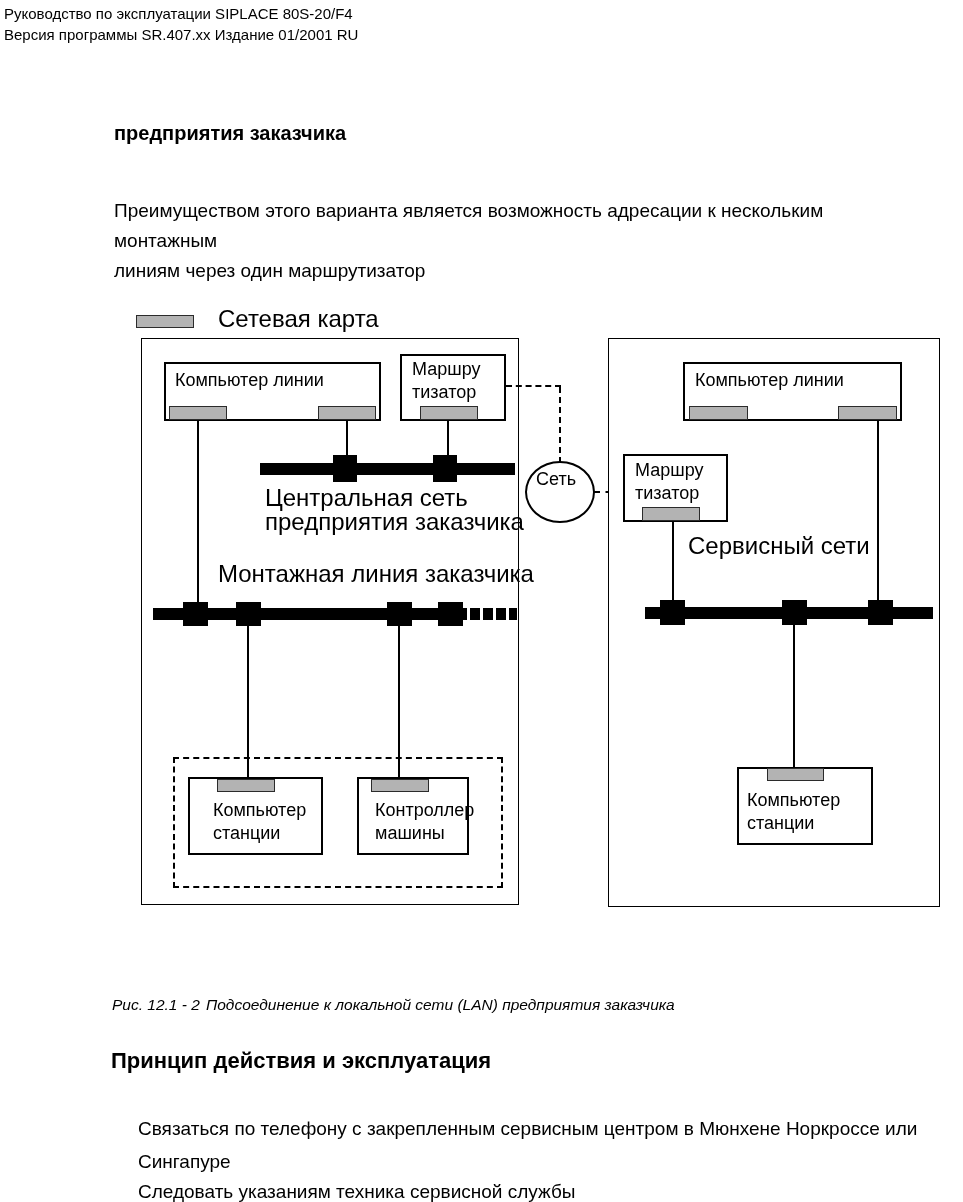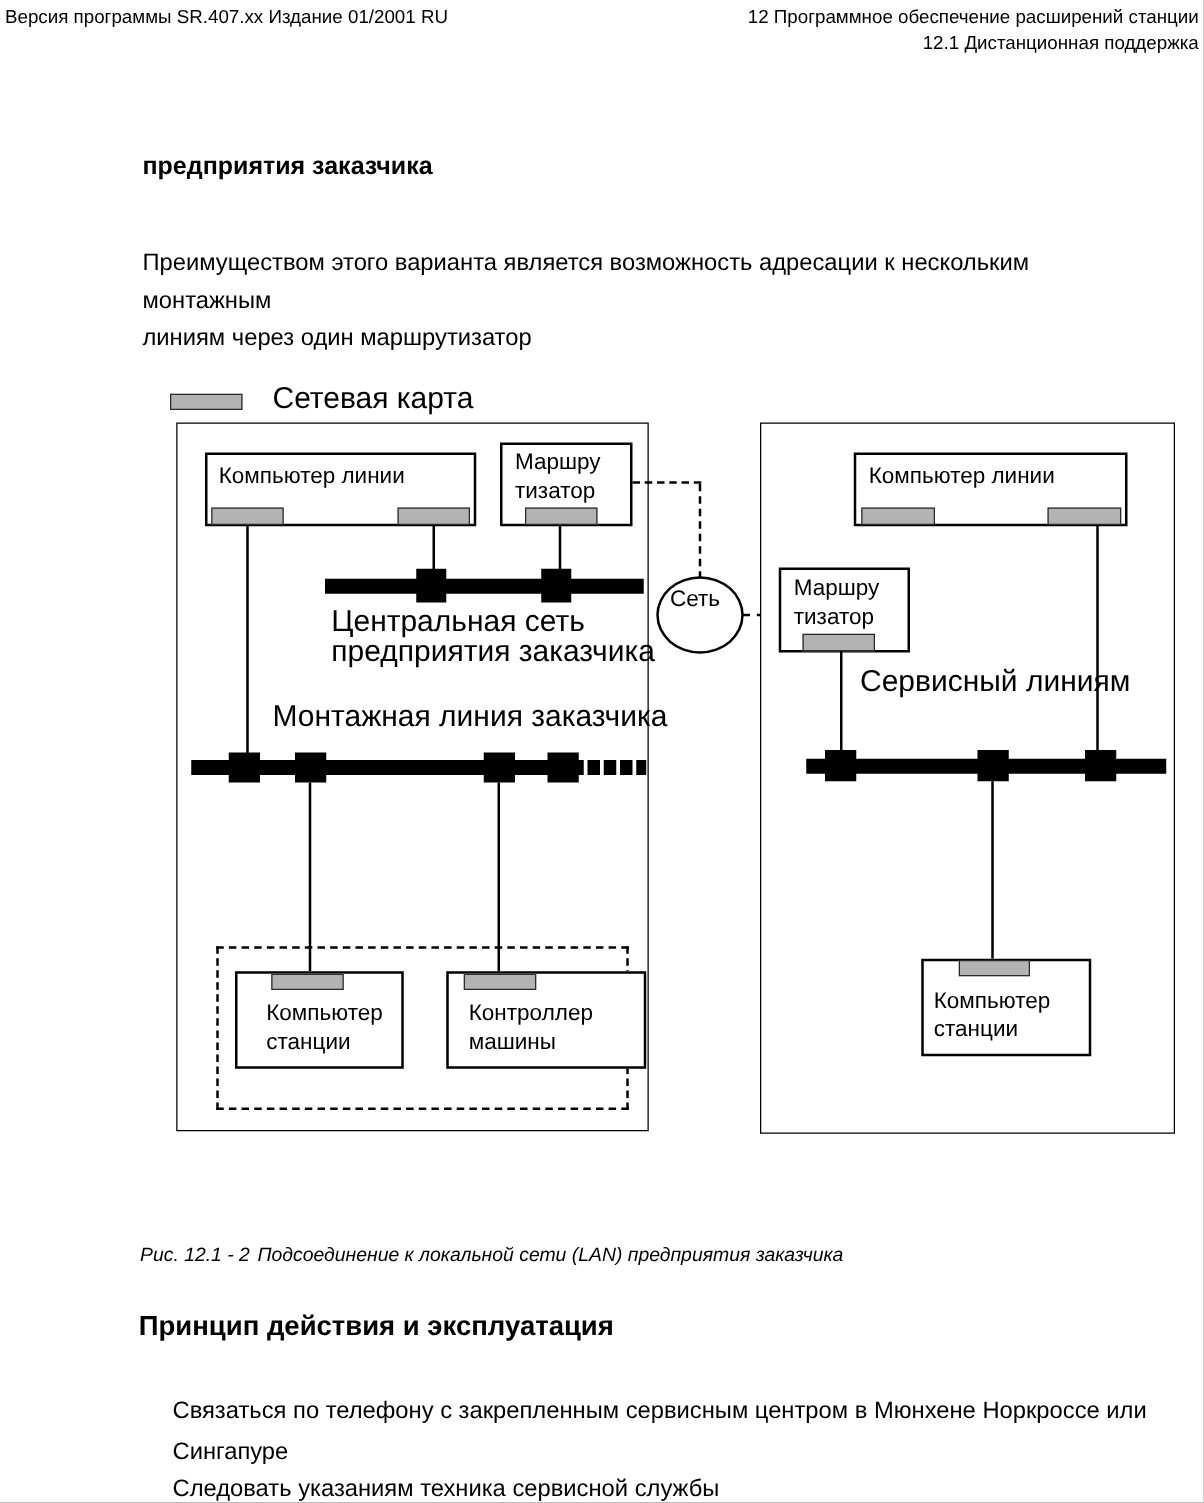--- a/index.html
+++ b/index.html
@@ -31,25 +31,22 @@
   .boxlbl{display:block;white-space:pre-line;font-size:18px;line-height:23px;}
   .caption{font-size:15.5px;font-style:italic;line-height:20px;}
   .h2{font-size:22px;font-weight:bold;}
 </style>
 </head>
 <body>
 
 <div class="page">
 
   <div class="abs hdr" style="left:4px;top:3px;">
+    <div>Руководство по эксплуатации SIPLACE 80S-20/F4</div>
     <div>Версия программы SR.407.xx  Издание 01/2001 RU</div>
-  </div>
-  <div class="abs hdr" style="right:4px;top:3px;text-align:right;">
-    <div>12 Программное обеспечение расширений станции</div>
-    <div>12.1 Дистанционная поддержка</div>
   </div>
 
   <div class="abs h1" style="left:114px;top:120px;width:760px;">
     <div>предприятия заказчика</div>
   </div>
 
   <div class="abs body-txt" style="left:114px;top:196px;width:790px;">Преимуществом этого варианта является возможность адресации к нескольким монтажным
 линиям через один маршрутизатор</div>
 
   <div>
@@ -96,21 +93,21 @@
     <div class="vline" style="left:398px;top:626px;height:151px;"></div>
 
     <div class="dashed-box" style="left:173px;top:757px;width:330px;height:131px;"></div>
 
     <div class="box" style="left:188px;top:777px;width:135px;height:78px;">
       <span class="boxlbl" style="padding:20px 0 0 23px;">Компьютер
 станции</span>
     </div>
     <div class="card" style="left:217px;top:779px;width:58px;height:13px;"></div>
 
-    <div class="box" style="left:357px;top:777px;width:160px;height:78px;">
+    <div class="box" style="left:357px;top:777px;width:112px;height:78px;">
       <span class="boxlbl" style="padding:20px 0 0 16px;">Контроллер
 машины</span>
     </div>
     <div class="card" style="left:371px;top:779px;width:58px;height:13px;"></div>
 
     <div class="dash-h" style="left:506px;top:385px;width:55px;"></div>
     <div class="dash-v" style="left:559px;top:387px;height:76px;"></div>
     <div class="dash-h" style="left:594px;top:491px;width:29px;"></div>
 
     <div class="cloud" style="left:525px;top:461px;width:70px;height:62px;">
@@ -124,21 +121,21 @@
     </div>
     <div class="card" style="left:689px;top:406px;width:59px;height:14px;"></div>
     <div class="card" style="left:838px;top:406px;width:59px;height:14px;"></div>
 
     <div class="box" style="left:623px;top:454px;width:105px;height:68px;">
       <span class="boxlbl" style="padding:3px 0 0 10px;">Маршру
 тизатор</span>
     </div>
     <div class="card" style="left:642px;top:507px;width:58px;height:14px;"></div>
 
-    <div class="lbl" style="left:688px;top:534px;">Сервисный линиям</div>
+    <div class="lbl" style="left:688px;top:534px;">Сервисный сети</div>
 
     <div class="vline" style="left:672px;top:521px;height:80px;"></div>
     <div class="vline" style="left:877px;top:420px;height:181px;"></div>
 
     <div class="bus" style="left:645px;top:607px;width:288px;height:12px;"></div>
     <div class="tap" style="left:660px;top:600px;width:25px;height:25px;"></div>
     <div class="tap" style="left:782px;top:600px;width:25px;height:25px;"></div>
     <div class="tap" style="left:868px;top:600px;width:25px;height:25px;"></div>
 
     <div class="vline" style="left:793px;top:625px;height:142px;"></div>

